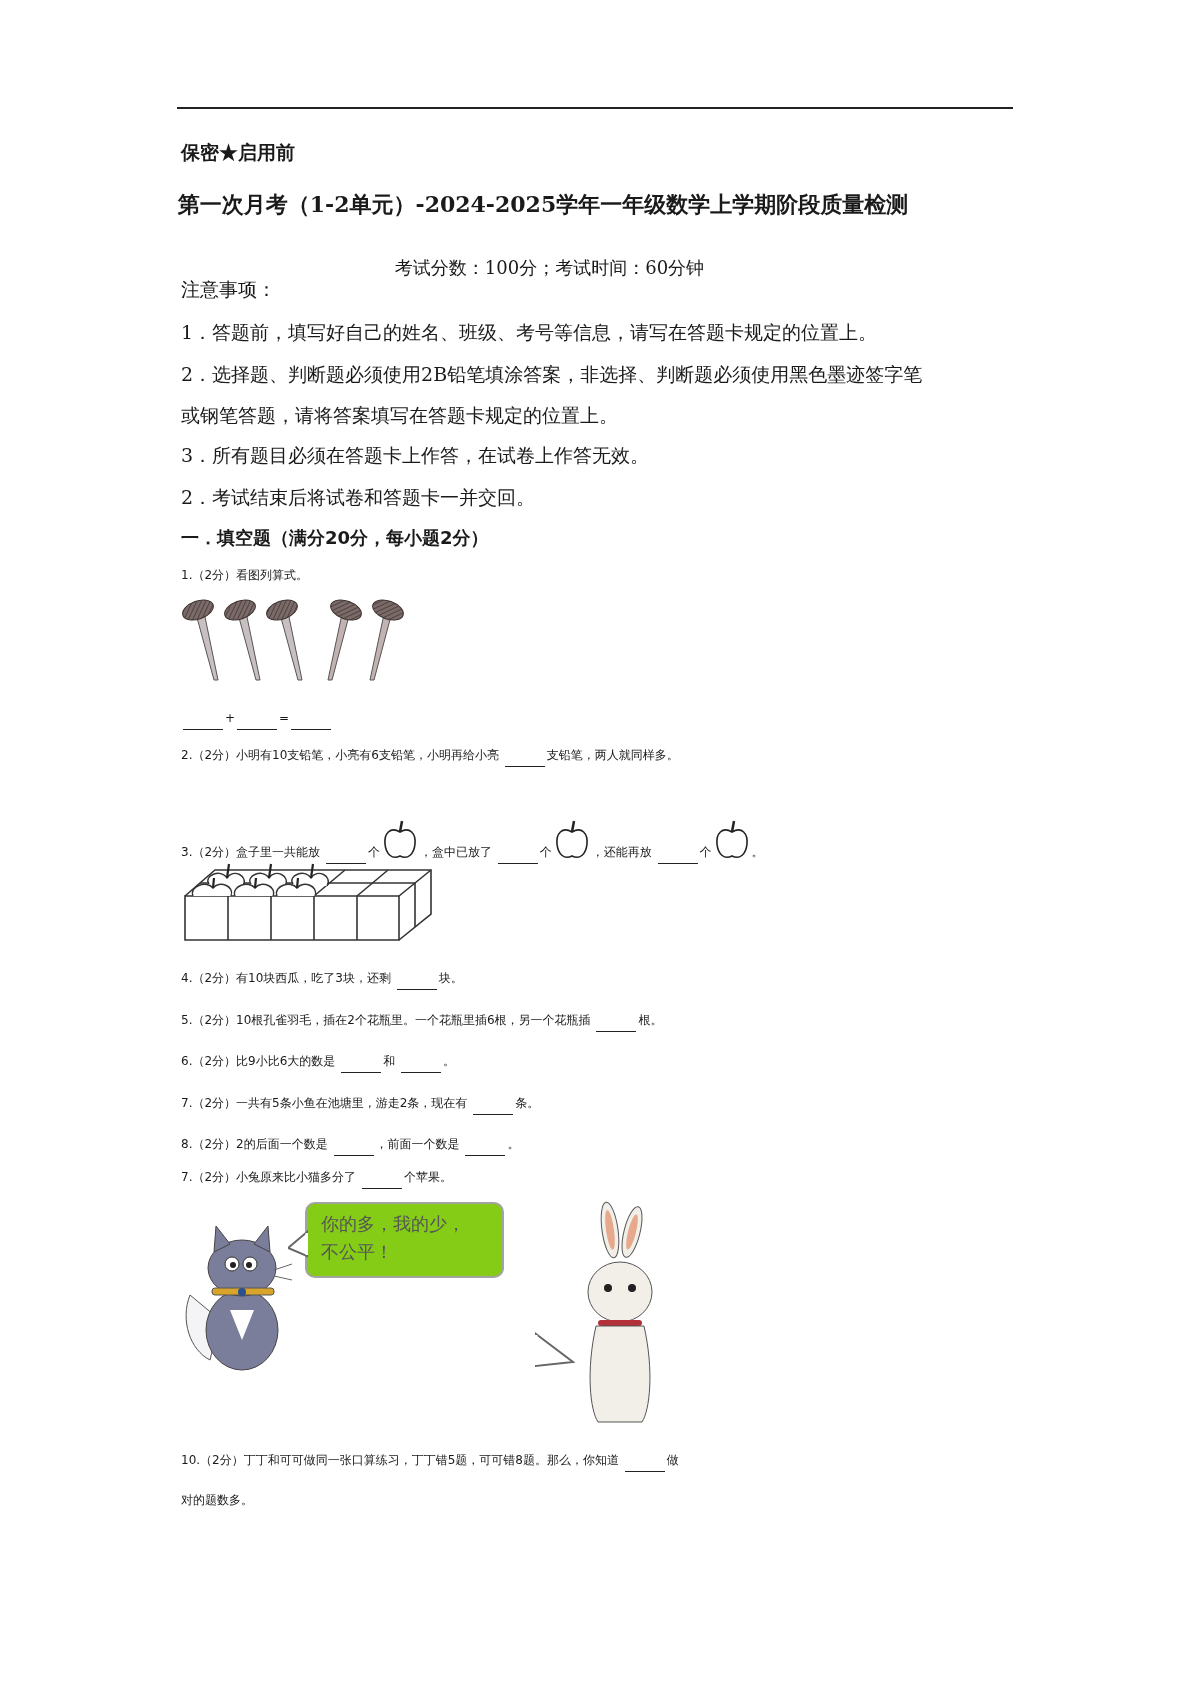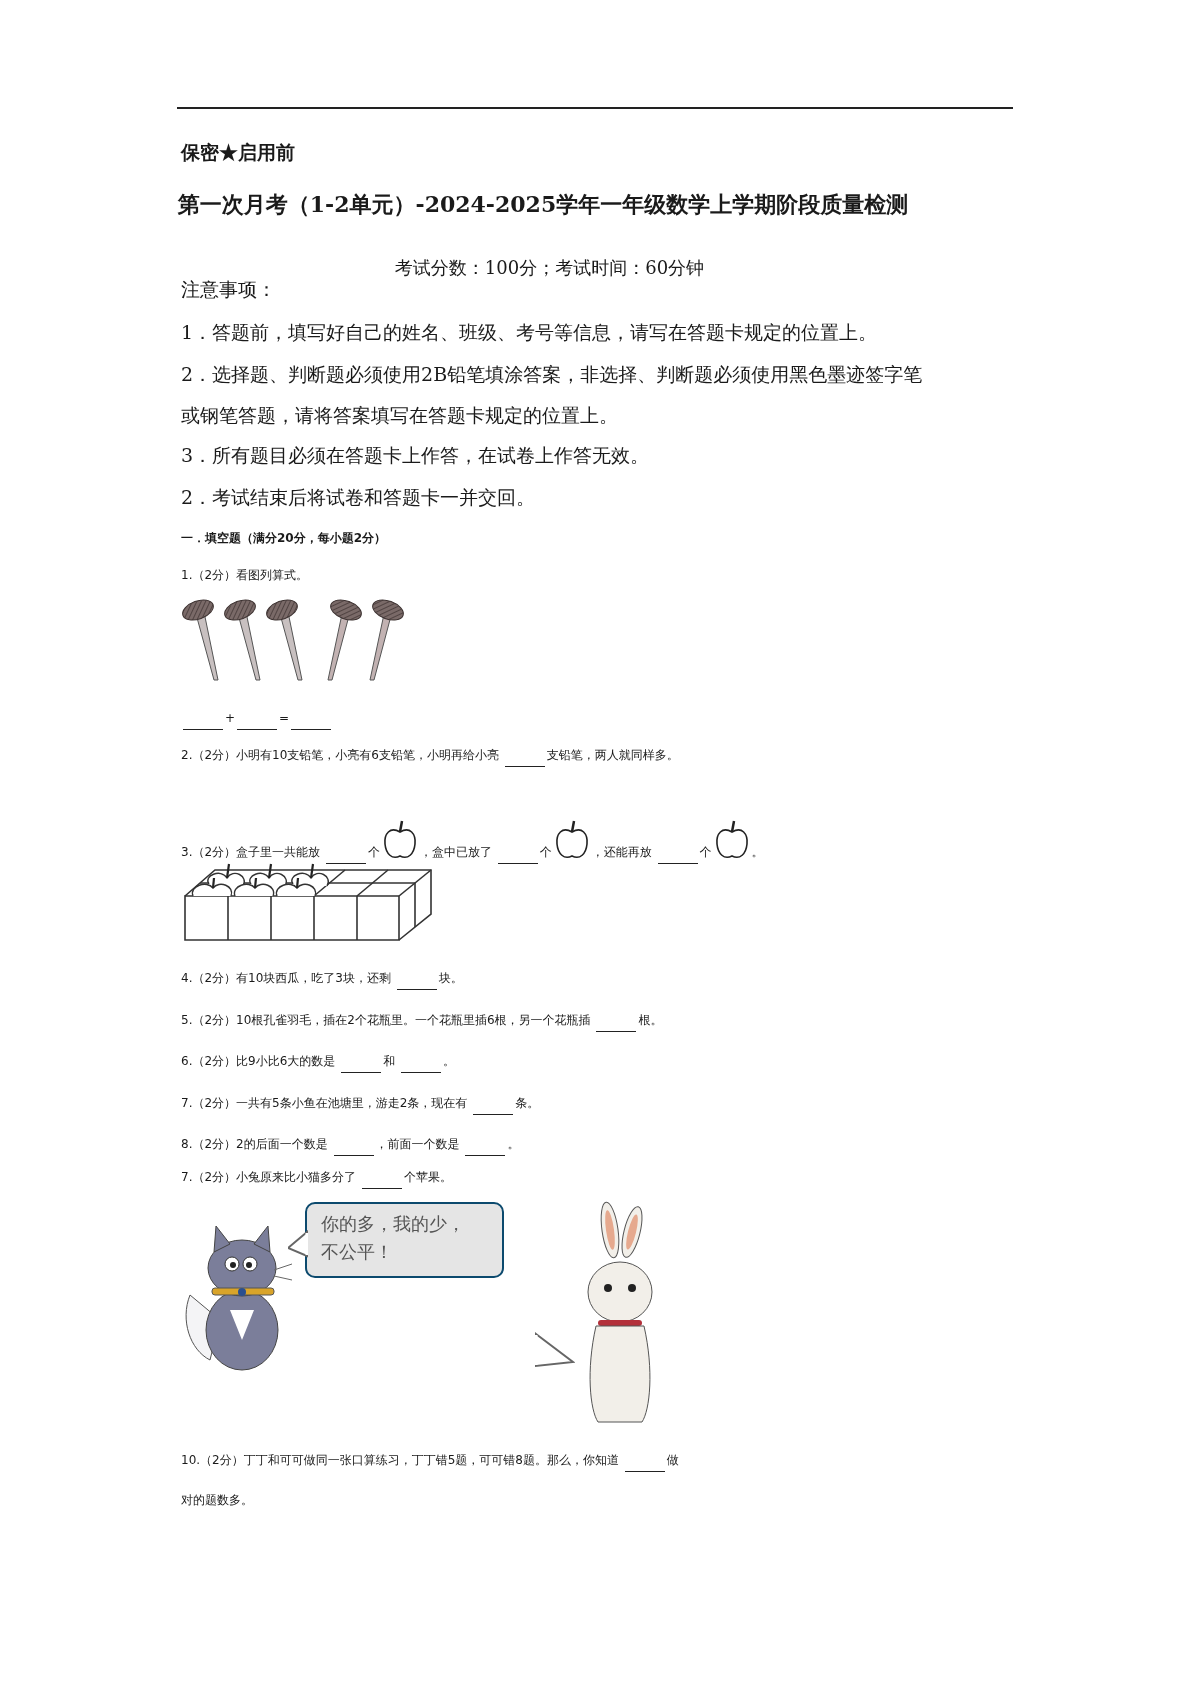--- a/index.html
+++ b/index.html
@@ -25,21 +25,21 @@
 <div class="title">第一次月考（1-2单元）-2024-2025学年一年级数学上学期阶段质量检测</div>
 <div class="subtitle">考试分数：100分；考试时间：60分钟</div>
 
 <div class="line" style="top:277px;">注意事项：</div>
 <div class="line" style="top:320px;">1．答题前，填写好自己的姓名、班级、考号等信息，请写在答题卡规定的位置上。</div>
 <div class="line" style="top:362px;">2．选择题、判断题必须使用2B铅笔填涂答案，非选择、判断题必须使用黑色墨迹签字笔</div>
 <div class="line" style="top:403px;">或钢笔答题，请将答案填写在答题卡规定的位置上。</div>
 <div class="line" style="top:443px;">3．所有题目必须在答题卡上作答，在试卷上作答无效。</div>
 <div class="line" style="top:485px;">2．考试结束后将试卷和答题卡一并交回。</div>
 
-<div class="line bold sans" style="top:526px;font-size:12px;">一．填空题（满分20分，每小题2分）</div>
+<div class="line bold sans" style="top:526px;font-size:18px;">一．填空题（满分20分，每小题2分）</div>
 
 <div class="line sans" style="top:563px;">1.（2分）看图列算式。</div>
 <div class="fig" style="left:180px;top:598px;width:230px;height:88px;">
   <svg width="230" height="88" viewBox="0 0 230 88">
     <defs>
       <pattern id="hatch" width="4" height="4" patternUnits="userSpaceOnUse" patternTransform="rotate(45)">
         <rect width="4" height="4" fill="#7a6a68"></rect>
           <line x1="0" y1="0" x2="0" y2="4" stroke="#3d3231" stroke-width="1.4"></line>
       </pattern>
     </defs>
@@ -151,21 +151,21 @@
     <ellipse cx="430" cy="30" rx="8" ry="28" fill="#f2efe9" stroke="#555" transform="rotate(-8 430 30)"></ellipse>
     <ellipse cx="430" cy="30" rx="4" ry="20" fill="#e6a98e" transform="rotate(-8 430 30)"></ellipse>
     <ellipse cx="452" cy="32" rx="8" ry="26" fill="#f2efe9" stroke="#555" transform="rotate(14 452 32)"></ellipse>
     <ellipse cx="452" cy="32" rx="4" ry="18" fill="#e6a98e" transform="rotate(14 452 32)"></ellipse>
     <ellipse cx="440" cy="92" rx="32" ry="30" fill="#f2efe9" stroke="#555"></ellipse>
     <circle cx="428" cy="88" r="4" fill="#222"></circle>
       <circle cx="452" cy="88" r="4" fill="#222"></circle>
     <rect x="418" y="120" width="44" height="6" rx="3" fill="#b3303a"></rect>
     <path d="M416 126 C406 170 410 210 418 222 L462 222 C470 210 474 170 464 126 Z" fill="#f2efe9" stroke="#555"></path>
   </svg>
-  <div style="position:absolute;left:125px;top:2px;width:195px;height:72px;border:2px solid #0c4a6e;border-radius:10px;background:#e5e5e5;">
+  <div style="position:absolute;left:125px;top:2px;width:195px;height:72px;border:2px solid #a3a3a3;border-radius:10px;background:#84cc16;">
     <div style="position:absolute;left:14px;top:6px;font-family:'DejaVu Serif','Liberation Serif',serif;font-size:18px;line-height:28px;color:#555;white-space:nowrap;">
       <div>你的多，我的少，</div>
       <div>不公平！</div>
     </div>
   </div>
   <svg style="position:absolute;left:108px;top:30px;" width="20" height="30" viewBox="0 0 20 30">
       <polygon points="19,2 0,18 19,26" fill="#fff" stroke="#666" stroke-width="2"></polygon>
       <line x1="19" y1="3" x2="19" y2="25" stroke="#fff" stroke-width="3"></line>
     </svg>
   <svg style="position:absolute;left:355px;top:132px;" width="40" height="40" viewBox="0 0 40 40">

